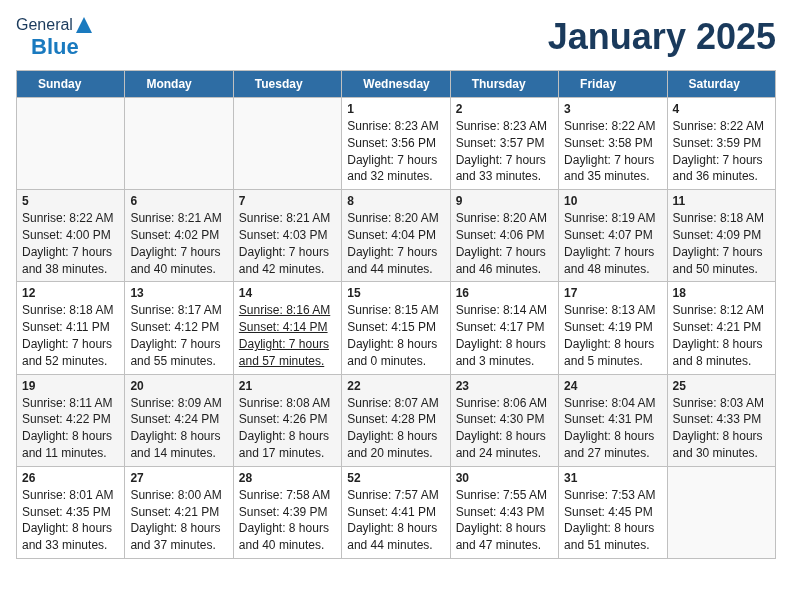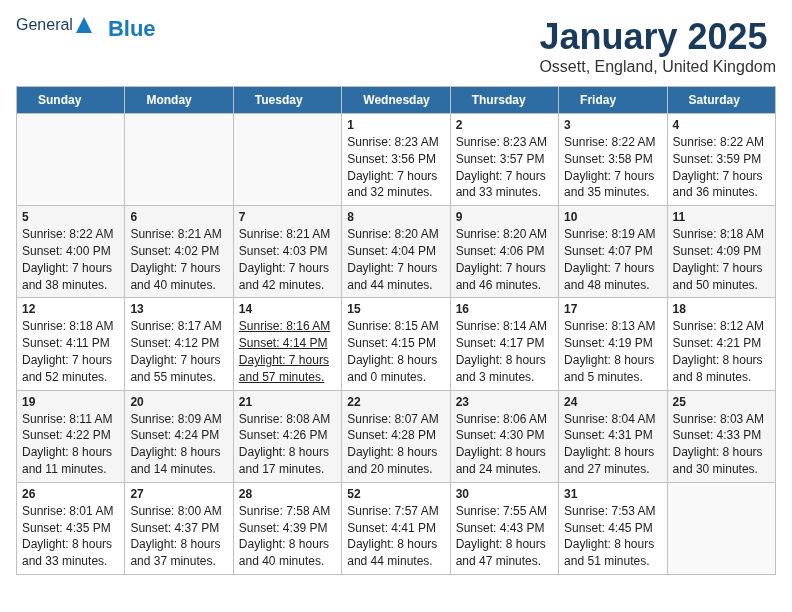--- a/index.html
+++ b/index.html
@@ -11,21 +11,21 @@
       padding: 16px;
     }
     .header {
       display: flex;
       justify-content: space-between;
       align-items: flex-start;
       margin-bottom: 10px;
     }
     .logo {
       display: flex;
-      flex-direction: row;
+      flex-direction: column;
       align-items: flex-start;
     }
     .logo-general { color: #1a3a5c; }
     .logo-blue { color: #1a7abf; margin-left: 15px; }
     .logo-line {
       display: flex;
       align-items: center;
     }
     .title-block {
       text-align: left;
@@ -91,21 +91,20 @@
       <svg width="18" height="18" viewBox="0 0 18 18" style="margin-left:2px;vertical-align:middle;">
         <polygon points="9,1 17,17 1,17" fill="#1a7abf"></polygon>
       </svg>
     </div>
     <div>
       <span class="logo-blue" style="font-size:22px;font-weight:bold;">Blue</span>
     </div>
   </div>
   <div class="title-block">
     <div class="month-title">January 2025</div>
-    <div class="location">Ossett, England, United Kingdom</div>
   </div>
 </div>
 
 <table>
   <thead>
     <tr id="weekday-header">
     <th>Sunday</th>
         <th>Monday</th>
         <th>Tuesday</th>
         <th>Wednesday</th>
@@ -225,21 +224,21 @@
 Sunset: 4:33 PM
 Daylight: 8 hours
 and 30 minutes.</span></td>
       </tr>
       <tr>
         <td><span class="day-num">26</span><span class="cell-text" style="white-space: pre-line;">Sunrise: 8:01 AM
 Sunset: 4:35 PM
 Daylight: 8 hours
 and 33 minutes.</span></td>
         <td><span class="day-num">27</span><span class="cell-text" style="white-space: pre-line;">Sunrise: 8:00 AM
-Sunset: 4:37 PM
+Sunset: 4:21 PM
 Daylight: 8 hours
 and 37 minutes.</span></td>
         <td><span class="day-num">28</span><span class="cell-text" style="white-space: pre-line;">Sunrise: 7:58 AM
 Sunset: 4:39 PM
 Daylight: 8 hours
 and 40 minutes.</span></td>
         <td><span class="day-num">52</span><span class="cell-text" style="white-space: pre-line;">Sunrise: 7:57 AM
 Sunset: 4:41 PM
 Daylight: 8 hours
 and 44 minutes.</span></td>

